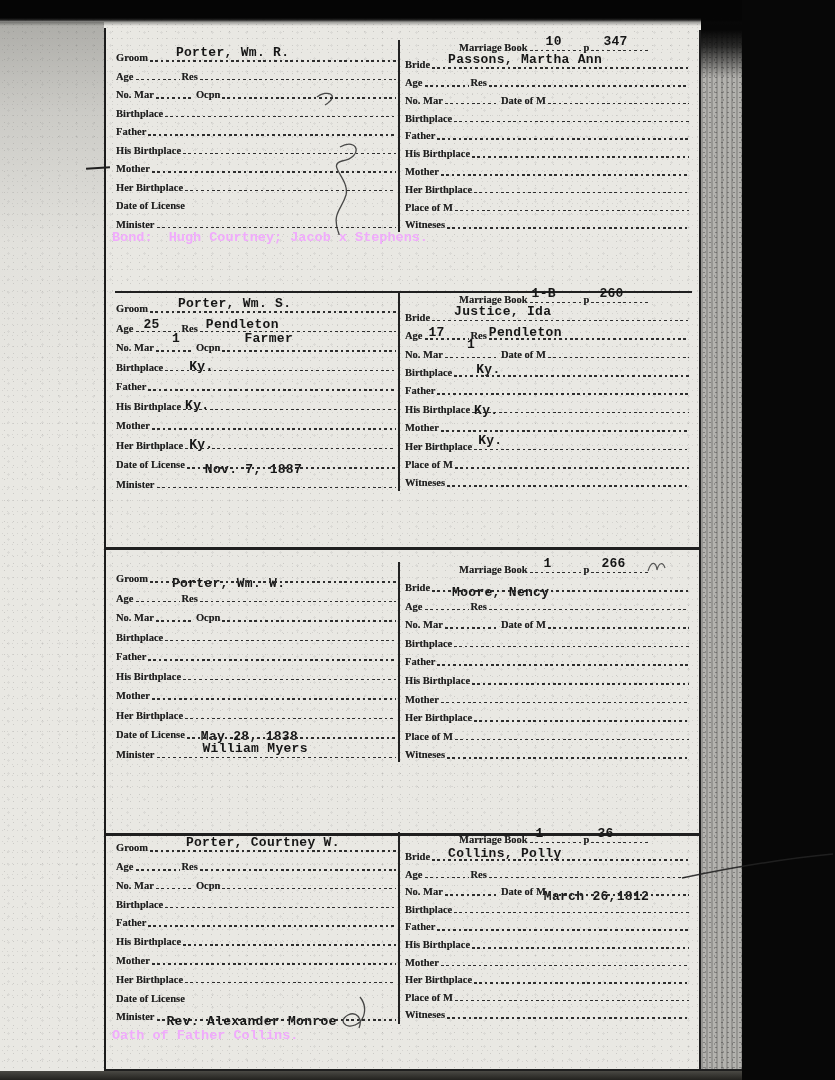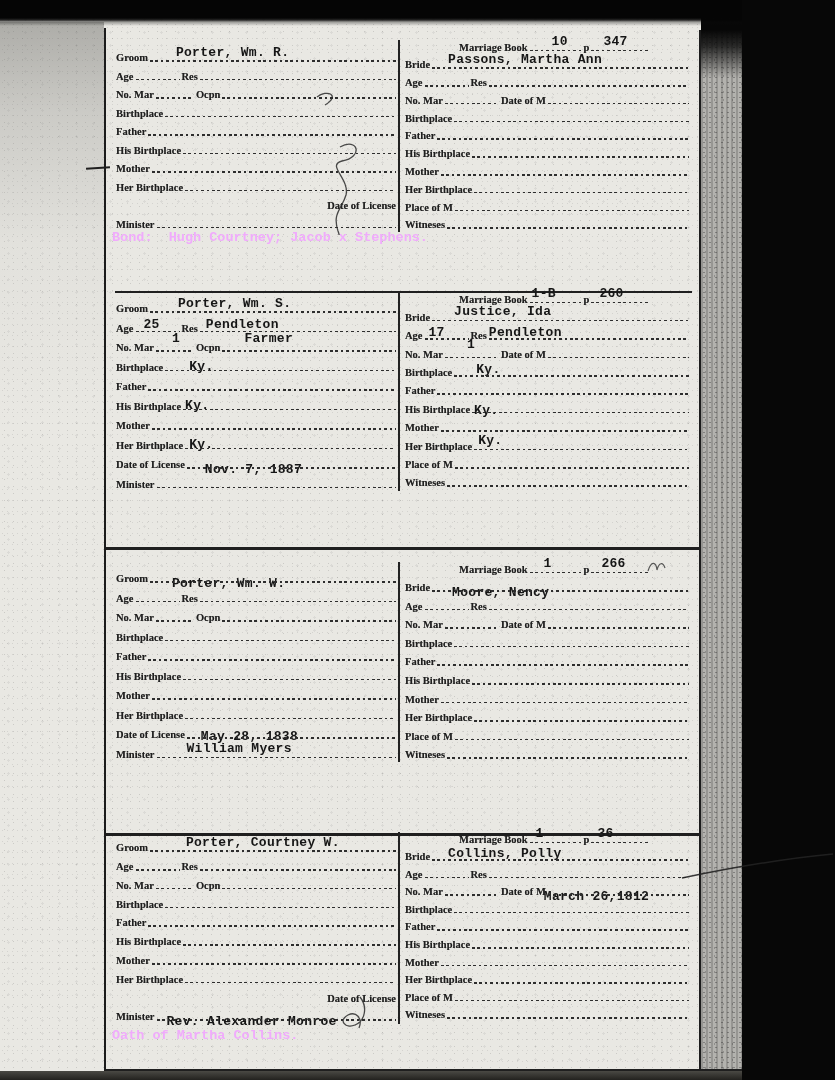--- a/index.html
+++ b/index.html
@@ -30,21 +30,21 @@
     background:linear-gradient(180deg,#4a4944,#23221f);}
   
   .vline{position:absolute;width:2px;background:#1c1c1c;}
   .hline{position:absolute;background:#1f1f1f;}
   
   .card{position:absolute;left:110px;width:585px;display:flex;align-items:stretch;}
   .gcol{box-sizing:border-box;width:288px;padding-left:6px;}
   .bcol{box-sizing:border-box;flex:1;padding:0 4px 0 5px;}
   .vdiv{width:2px;background:#222;}
   .row{position:relative;display:flex;align-items:flex-end;}
-  .gcol .row{height:var(--gr,19px);justify-content:flex-end;}
+  .gcol .row{height:var(--gr,19px);}
   .bcol .row{height:var(--br,18px);}
   .bcol .row.mbrow{height:14px;padding-left:54px;}
   .lbl{font:600 10.5px "Liberation Serif", serif;color:#1f1f1f;line-height:1;
        padding:0 2px 1px 0;white-space:nowrap;text-shadow:0 0 .4px rgba(0,0,0,.45);}
   .fill{position:relative;flex:1;height:100%;}
   .fill::after{content:"";position:absolute;left:0;right:2px;bottom:3px;height:1.5px;
        background:repeating-linear-gradient(90deg,#2d2d2d 0 2.6px,transparent 2.6px 5.4px);}
   .w40{flex:0 0 40px;} .w46{flex:0 0 46px;} .w54{flex:0 0 54px;} .w56{flex:0 0 56px;} .w60{flex:0 0 60px;}
   .typed{position:absolute;bottom:1px;font:bold 13px "Liberation Mono", monospace;
        color:#161616;white-space:pre;letter-spacing:.3px;line-height:1;}
@@ -119,21 +119,21 @@
       <div class="row">
         <span class="lbl">Minister</span>
           <span class="fill"></span>
       </div>
     </div>
     <div class="vdiv"></div>
     <div class="bcol">
       <div class="row mbrow">
         <span class="lbl">Marriage Book</span>
         <span class="fill w54">
-            <span class="typed hi" style="left:22px">10</span>
+            <span class="typed hi" style="left:16px">10</span>
           </span>
         <span class="lbl">p</span>
         <span class="fill w60">
             <span class="typed hi" style="left:12px">347</span>
           </span>
       </div>
       <div class="row">
         <span class="lbl">Bride</span>
         <span class="fill">
             <span class="typed hi" style="left:16px">Passons, Martha Ann</span>
@@ -363,21 +363,21 @@
       </div>
       <div class="row">
         <span class="lbl">Date of License</span>
         <span class="fill">
             <span class="typed on2" style="left:14px">May 28, 1838</span>
           </span>
       </div>
       <div class="row">
         <span class="lbl">Minister</span>
         <span class="fill">
-            <span class="typed hi" style="left:30px">William Myers</span>
+            <span class="typed hi" style="left:46px">William Myers</span>
           </span>
       </div>
     </div>
     <div class="vdiv"></div>
     <div class="bcol">
       <div class="row mbrow">
         <span class="lbl">Marriage Book</span>
         <span class="fill w54">
             <span class="typed hi" style="left:14px">1</span>
           </span>
@@ -540,21 +540,21 @@
       <div class="row">
         <span class="lbl">Place of M</span>
           <span class="fill"></span>
       </div>
       <div class="row">
         <span class="lbl">Witneses</span>
           <span class="fill"></span>
       </div>
     </div>
   </div>
-  <div class="note" style="left:112px;top:1028px;">Oath of Martha Collins.</div>
+  <div class="note" style="left:112px;top:1028px;">Oath of Father Collins.</div>
 
   <svg class="mark" style="left:295px;top:85px;" width="70" height="150" viewBox="0 0 70 150">
     <path d="M22,12 c10,-8 24,-2 8,8" fill="none" stroke="#2c2c2c" stroke-width="1.3" opacity=".85"></path>
     <path d="M45,62 c18,-10 24,10 2,14 c-16,4 8,18 4,34 c-4,14 -14,18 -8,36 c4,10 -2,14 -2,22" fill="none" stroke="#2c2c2c" stroke-width="1.3" opacity=".85"></path>
   </svg>
   <svg class="mark" style="left:645px;top:556px;" width="22" height="20" viewBox="0 0 22 20">
     <path d="M3,15 c3,-10 8,-10 9,-1 c2,-8 6,-8 8,-2" fill="none" stroke="#333" stroke-width="1.2" opacity=".8"></path>
   </svg>
   <svg class="mark" style="left:680px;top:846px;" width="155" height="42" viewBox="0 0 155 42">
     <path d="M2,32 C50,22 110,12 153,8" fill="none" stroke="#222" stroke-width="1.5" opacity=".9"></path>

